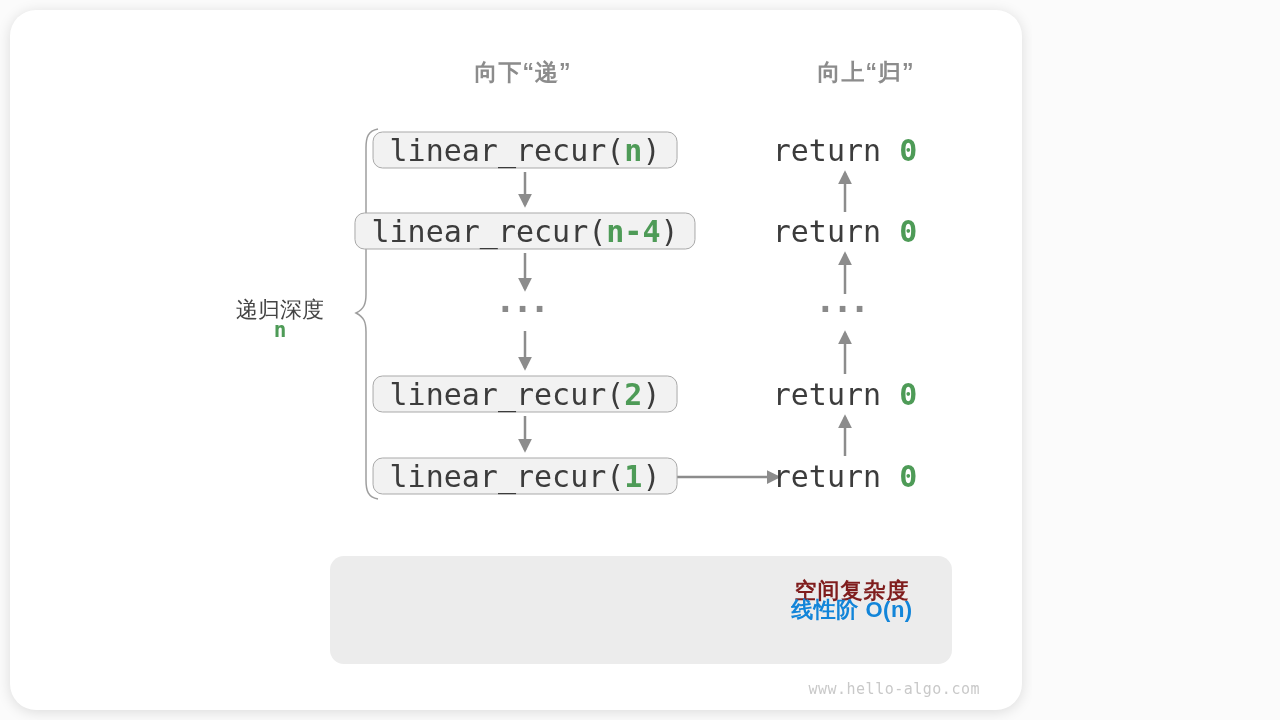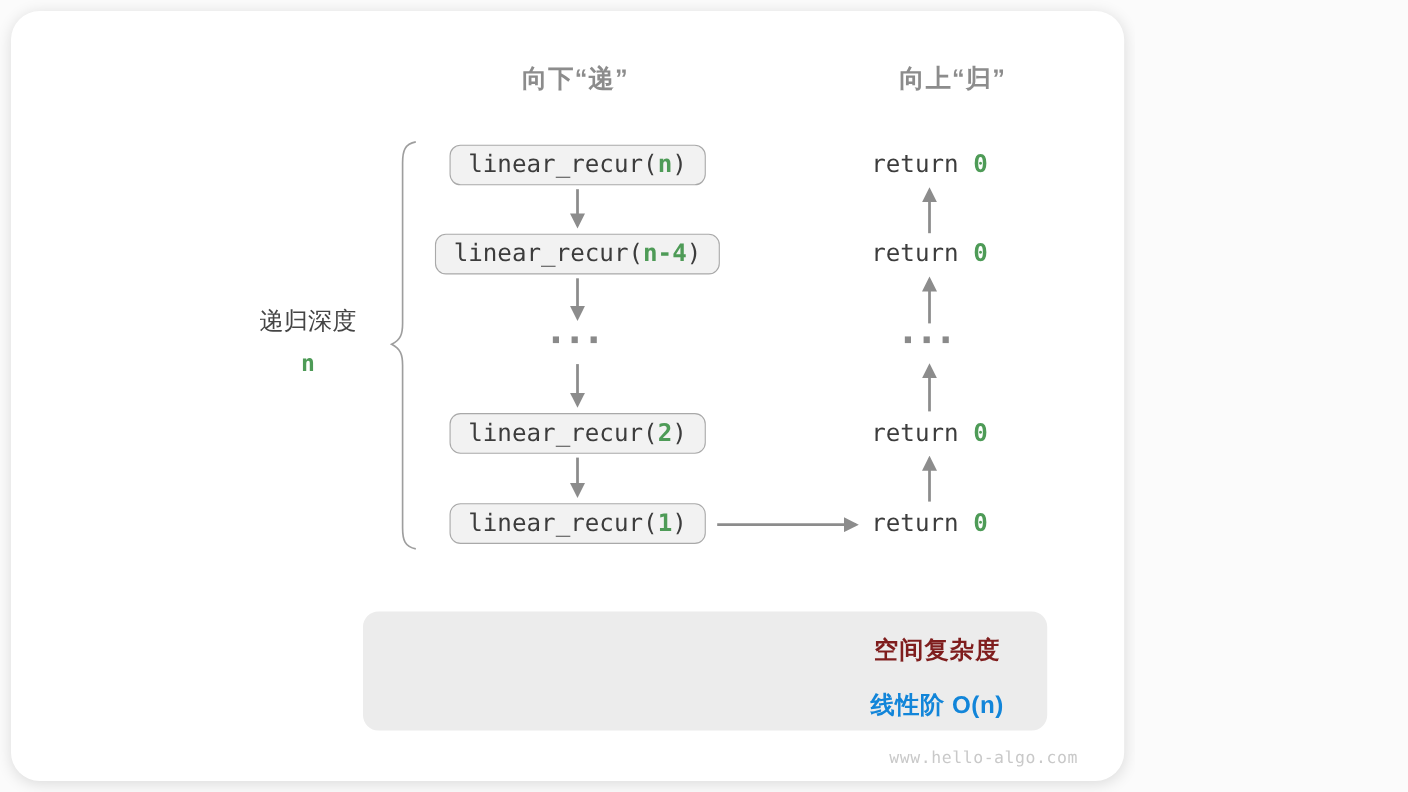--- a/index.html
+++ b/index.html
@@ -7,21 +7,21 @@
     --arrow:#8c8c8c; --box-fill:#f2f2f2; --box-border:#a9a9a9; --summary-bg:#ececec;
     --dark-text:#454545; --brace:#9e9e9e; --watermark:#c9c9c9; --block-arrow:#c6c6c6;
   }
   *{margin:0;padding:0;box-sizing:border-box;}
   html,body{width:1280px;height:720px;background:#fbfbfb;font-family:"Liberation Sans",sans-serif;}
   .canvas{position:relative;width:1032px;height:720px;overflow:hidden;}
   .card{position:absolute;left:10px;top:10px;right:10px;bottom:10px;background:#ffffff;
         border-radius:26px;box-shadow:0 2px 14px rgba(0,0,0,0.13);}
   .abs{position:absolute;transform:translate(-50%,-50%);white-space:nowrap;}
   .col-header{font-size:23px;font-weight:700;color:var(--gray-text);letter-spacing:1px;}
-  .code{font-family:"DejaVu Sans Mono","Liberation Mono",monospace;font-size:22px;color:var(--code-text);text-align:center;}
+  .code{font-family:"DejaVu Sans Mono","Liberation Mono",monospace;font-size:30px;color:var(--code-text);text-align:center;}
   .code-box{background:var(--box-fill);border:1.5px solid var(--box-border);border-radius:10px;
             height:37px;display:flex;align-items:center;padding:0 16px;}
   .g{color:var(--green);font-weight:700;}
   .dots{font-family:"DejaVu Sans","Liberation Sans",sans-serif;font-size:32px;font-weight:700;
         color:#8a8a8a;letter-spacing:5px;line-height:10px;}
   .depth-label{font-size:22px;color:var(--dark-text);}
   .depth-n{font-family:"DejaVu Sans Mono","Liberation Mono",monospace;font-size:21px;font-weight:700;color:var(--green);}
   .terminate{font-size:21px;font-weight:700;color:var(--gray-text);text-align:center;line-height:28px;}
   .summary-box{position:absolute;left:330px;top:556px;width:622px;height:108px;
                background:var(--summary-bg);border-radius:14px;}
@@ -96,22 +96,22 @@
       <span class="g">1</span>
       <span>)</span>
     </div>
 
   <div class="abs code" style="left:845px;top:150px"><span>return </span><span class="g">0</span></div>
   <div class="abs code" style="left:845px;top:231px"><span>return </span><span class="g">0</span></div>
   <div class="abs dots" style="left:845px;top:309px">···</div>
   <div class="abs code" style="left:845px;top:394px"><span>return </span><span class="g">0</span></div>
   <div class="abs code" style="left:845px;top:476px"><span>return </span><span class="g">0</span></div>
 
-  <div class="abs depth-label" style="left:280px;top:292px">递归深度</div>
+  <div class="abs depth-label" style="left:280px;top:310px">递归深度</div>
   <div class="abs depth-n" style="left:280px;top:330px">n</div>
 
 
   <div class="summary-box"></div>
   <div class="abs result-title" style="left:852px;top:591px">空间复杂度</div>
-  <div class="abs result-value" style="left:852px;top:641px">线性阶 O(n)</div>
+  <div class="abs result-value" style="left:852px;top:610px">线性阶 O(n)</div>
 
   <div class="watermark">www.hello-algo.com</div>
 </div>
 
 </body></html>

